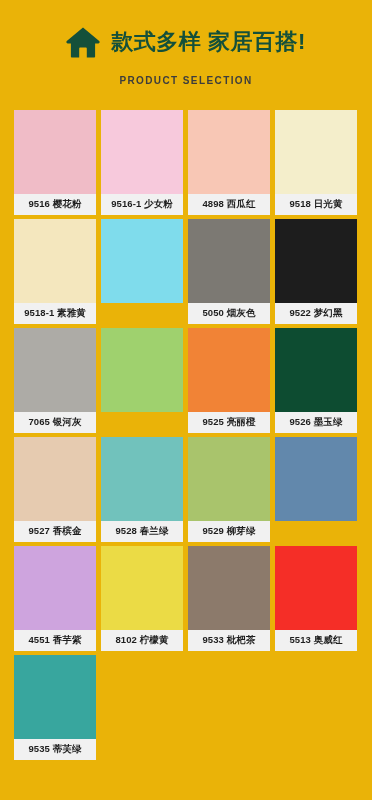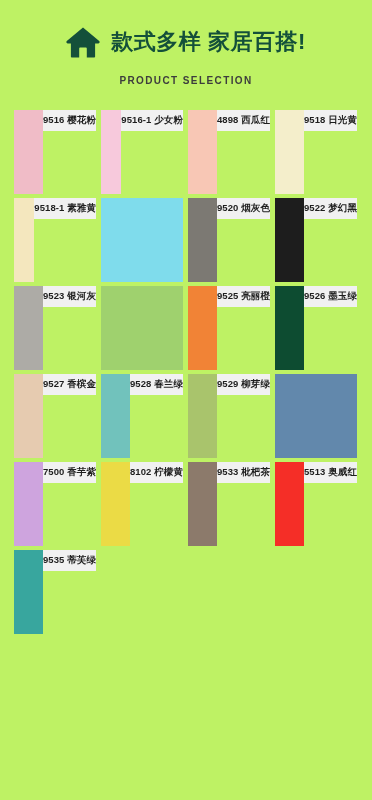--- a/index.html
+++ b/index.html
@@ -9,21 +9,21 @@
     height: 800px;
     background: #ffffff;
     font-family: "Liberation Sans", "DejaVu Sans", sans-serif;
     -webkit-font-smoothing: antialiased;
   }
 
   .page {
     width: 372px;
     height: 800px;
     position: relative;
-    background: #bef264;
+    background: #eab308;
     overflow: hidden;
   }
 
   
   .header {
     padding-top: 22px;
     padding-bottom: 0;
     text-align: center;
   }
 
@@ -65,21 +65,21 @@
     margin-top: 24px;
     padding: 0 14px;
     display: flex;
     flex-wrap: wrap;
     gap: 4px 5px;
   }
 
   .swatch {
     width: 82px;
     display: flex;
-    flex-direction: row;
+    flex-direction: column;
     cursor: pointer;
   }
 
   .swatch-color {
     width: 100%;
     height: 84px;
     display: block;
   }
 
   .swatch-label {
@@ -130,29 +130,29 @@
       </div>
       <div class="swatch">
         <div class="swatch-color" style="background: rgb(244, 231, 190);"></div>
         <div class="swatch-label">9518-1 素雅黄</div>
       </div>
       <div class="swatch">
         <div class="swatch-color" style="background: rgb(127, 220, 236);"></div>
       </div>
       <div class="swatch">
         <div class="swatch-color" style="background: rgb(124, 121, 115);"></div>
-        <div class="swatch-label">9520 烟灰色</div>
+        <div class="swatch-label">5050 烟灰色</div>
       </div>
       <div class="swatch">
         <div class="swatch-color" style="background: rgb(29, 29, 29);"></div>
         <div class="swatch-label">9522 梦幻黑</div>
       </div>
       <div class="swatch">
         <div class="swatch-color" style="background: rgb(173, 171, 166);"></div>
-        <div class="swatch-label">9523 银河灰</div>
+        <div class="swatch-label">7065 银河灰</div>
       </div>
       <div class="swatch">
         <div class="swatch-color" style="background: rgb(159, 209, 110);"></div>
       </div>
       <div class="swatch">
         <div class="swatch-color" style="background: rgb(241, 131, 54);"></div>
         <div class="swatch-label">9525 亮丽橙</div>
       </div>
       <div class="swatch">
         <div class="swatch-color" style="background: rgb(13, 76, 49);"></div>
@@ -168,21 +168,21 @@
       </div>
       <div class="swatch">
         <div class="swatch-color" style="background: rgb(169, 196, 108);"></div>
         <div class="swatch-label">9529 柳芽绿</div>
       </div>
       <div class="swatch">
         <div class="swatch-color" style="background: rgb(98, 136, 172);"></div>
       </div>
       <div class="swatch">
         <div class="swatch-color" style="background: rgb(206, 164, 222);"></div>
-        <div class="swatch-label">7500 香芋紫</div>
+        <div class="swatch-label">4551 香芋紫</div>
       </div>
       <div class="swatch">
         <div class="swatch-color" style="background: rgb(235, 219, 69);"></div>
         <div class="swatch-label">8102 柠檬黄</div>
       </div>
       <div class="swatch">
         <div class="swatch-color" style="background: rgb(140, 122, 107);"></div>
         <div class="swatch-label">9533 枇杷茶</div>
       </div>
       <div class="swatch">

